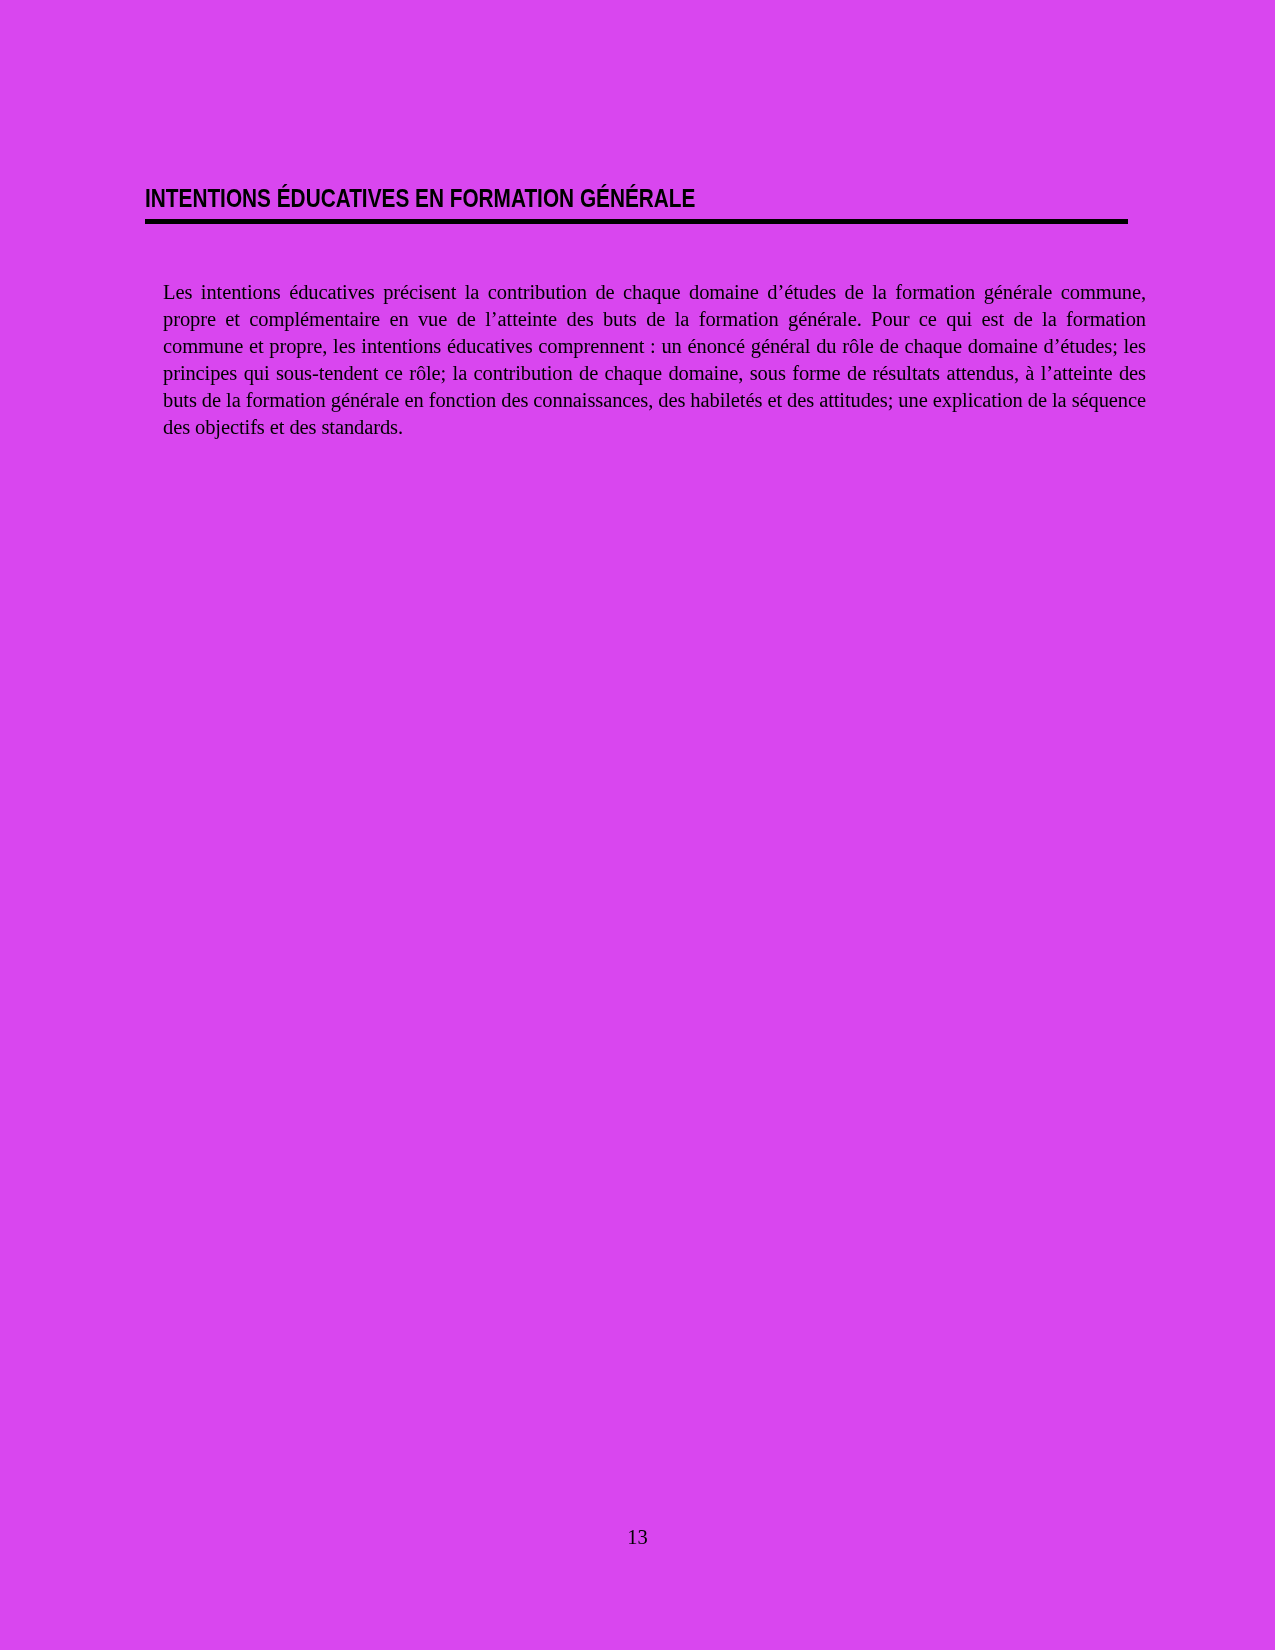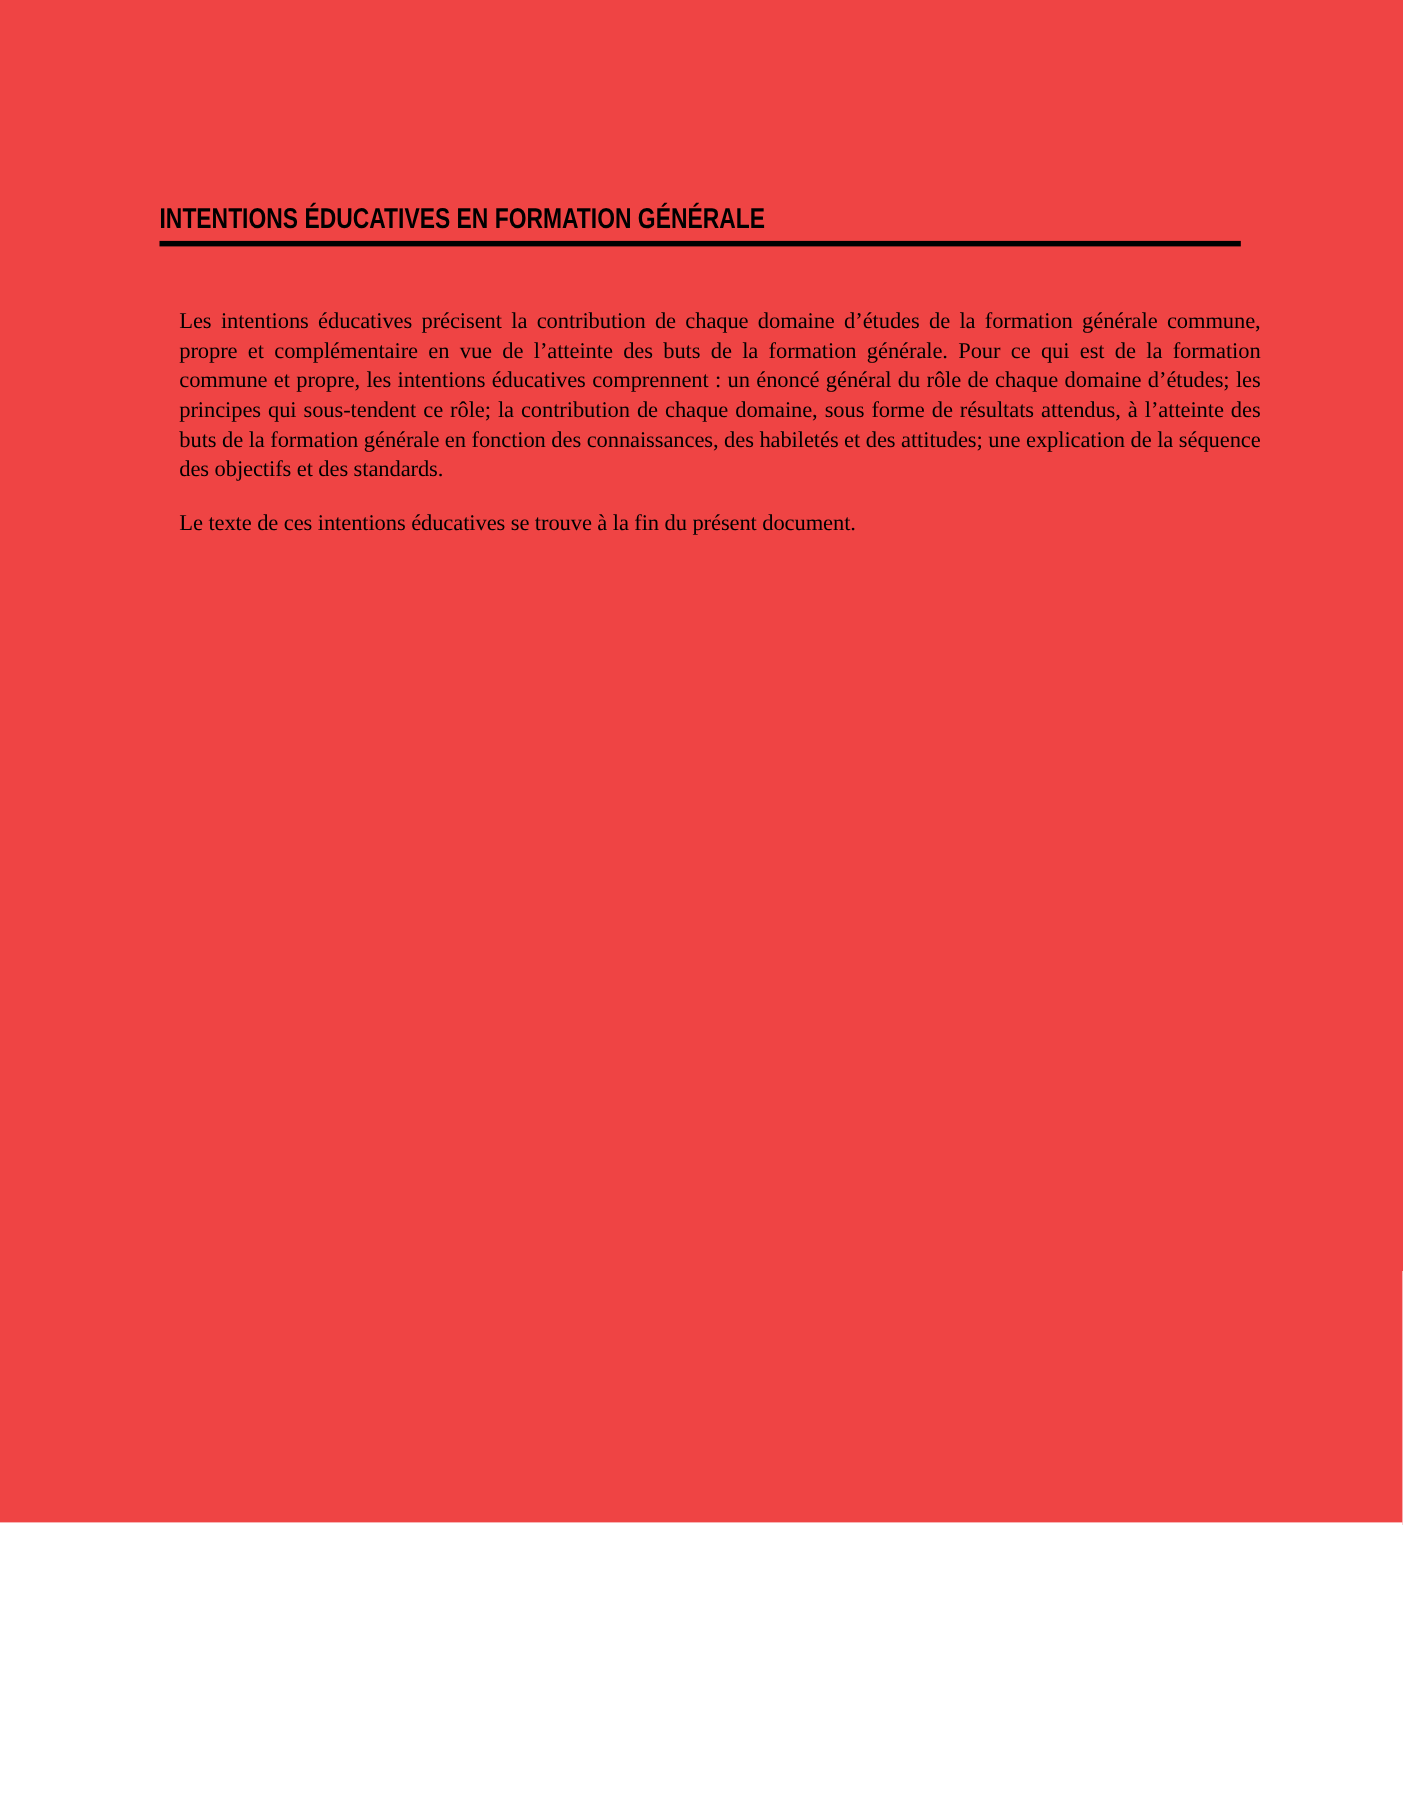--- a/index.html
+++ b/index.html
@@ -13,22 +13,22 @@
     position: relative;
     overflow: hidden;
     font-family: "Liberation Serif", serif;
     color: #000000;
   }
   .page {
     position: absolute;
     left: 0;
     top: 0;
     width: 1275px;
-    height: 1384px;
-    background: #ef4444;
+    height: 1650px;
+    background: #d946ef;
   }
   .heading {
     position: absolute;
     left: 145px;
     top: 184px;
     width: 1230px;
     font-family: "Liberation Sans", sans-serif;
     font-weight: bold;
     font-size: 26px;
     line-height: 28px;
@@ -79,16 +79,16 @@
 <body>
 
 <div class="page">
 
   <div class="heading">INTENTIONS ÉDUCATIVES EN FORMATION GÉNÉRALE</div>
 
   <div class="heading-rule"></div>
 
   <p class="body-paragraph para-1">Les intentions éducatives précisent la contribution de chaque domaine d’études de la formation générale commune, propre et complémentaire en vue de l’atteinte des buts de la formation générale. Pour ce qui est de la formation commune et propre, les intentions éducatives comprennent : un énoncé général du rôle de chaque domaine d’études; les principes qui sous-tendent ce rôle; la contribution de chaque domaine, sous forme de résultats attendus, à l’atteinte des buts de la formation générale en fonction des connaissances, des habiletés et des attitudes; une explication de la séquence des objectifs et des standards.</p>
 
-  <p class="body-paragraph para-2">Le texte de ces intentions éducatives se trouve à la fin du présent document.</p>
 
+  <div class="page-number">13</div>
 
 </div>
 
 </body></html>

